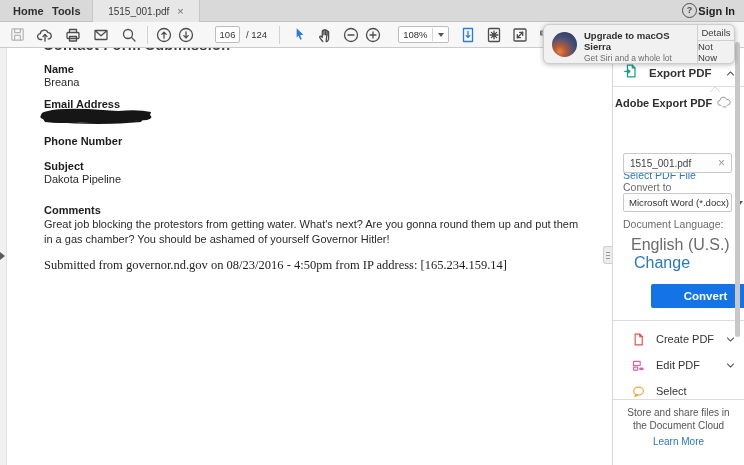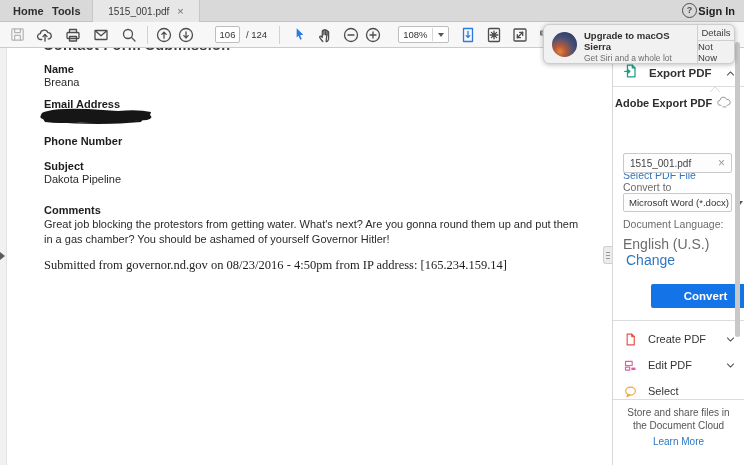--- a/index.html
+++ b/index.html
@@ -96,25 +96,25 @@
   .file-box .file-name { flex:1; font-size:10px; color:#444; }
   .file-box .file-x { font-size:12px; color:#9a9a9a; line-height:10px; }
   .small-grey { position:absolute; left:10px; font-size:10.5px; color:#6b6b6b;text-align:right; }
   .convert-to { top:133px; }
   .format-box { position:absolute; top:145px; left:10px; width:109px; height:19px;
     border:1px solid #c9c9c9; background:#fdfdfd; border-radius:2px; display:flex;
     align-items:center; padding:0 5px; gap:4px; }
   .format-box .fmt { flex:1; font-size:9.6px; color:#333; white-space:nowrap; }
   .format-box .zb-sep { width:1px; height:13px; background:#d7d7d7; }
   .lang-label { top:170px; }
-  .lang-line { position:absolute; top:188px; left:10px; font-size:14px; color:#6b6b6b; }
+  .lang-line { position:absolute; top:188px; left:18px; font-size:16px; color:#6b6b6b; }
   .convert-btn { position:absolute; top:236px; left:10px; width:109px; height:24px;
     background:#1473e6; border-radius:2px; color:#fff; font-size:11.5px;
     font-weight:bold; text-align:center; line-height:24px;margin-left:28px; }
-  .p-row { position:absolute; left:10px; right:8px; height:20px; display:flex;
+  .p-row { position:absolute; left:18px; right:8px; height:20px; display:flex;
     align-items:center; }
   .p-row .pr-label { font-size:11px; color:#333; margin-left:10px; flex:1; }
   .footer-text { position:absolute; top:358px; left:0; right:0; text-align:center;
     font-size:10px; color:#555; line-height:13px; }
   .footer-text span { display:inline-block; width:118px; }
   .learn-more { position:absolute; top:388px; left:0; right:0; text-align:center;
     font-size:10px; }
   .panel-scrollbar { position:absolute; top:42px; left:735px; width:5px; height:295px;
     background:#c8c8c8; border-radius:2.5px; z-index:6; }
 

